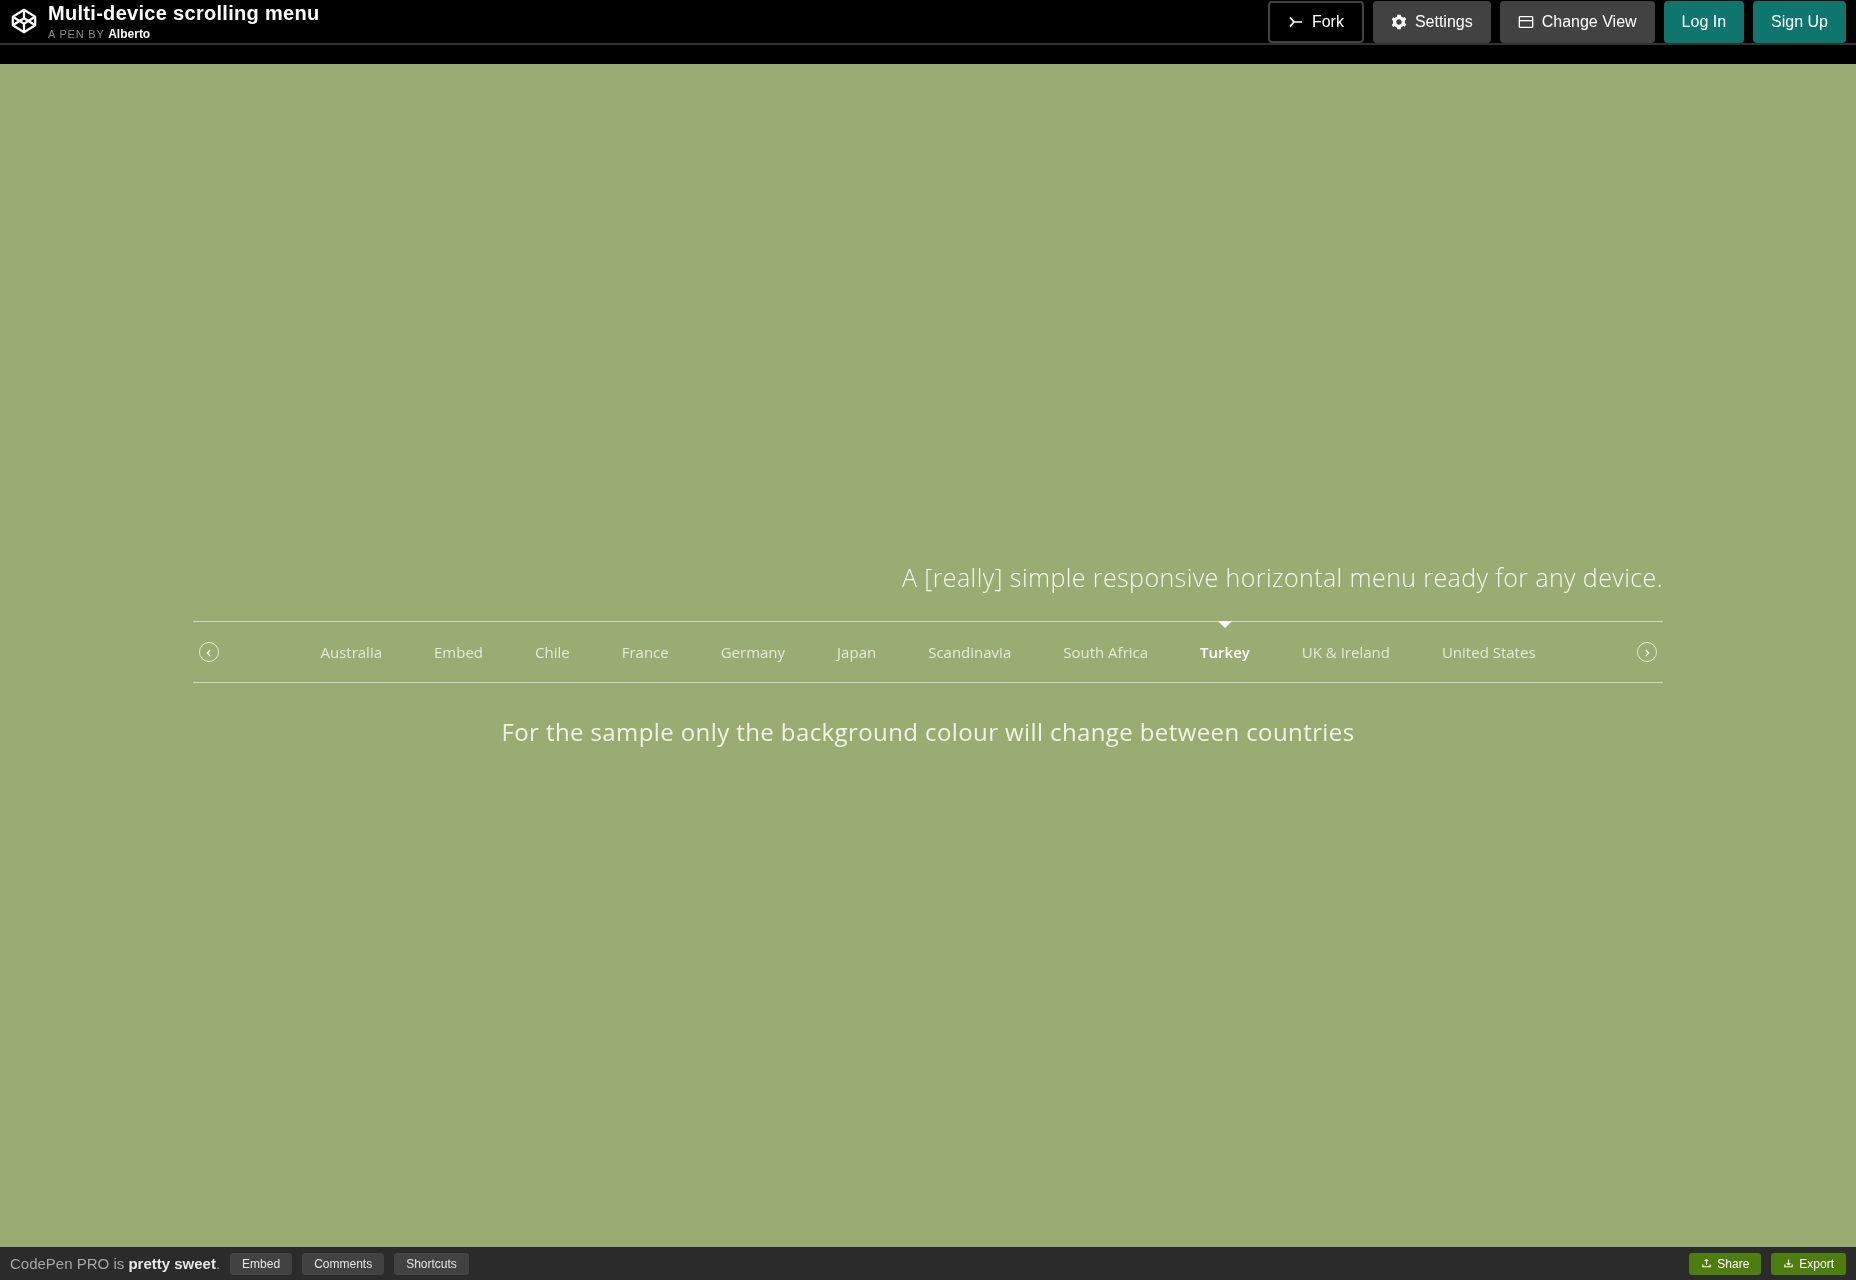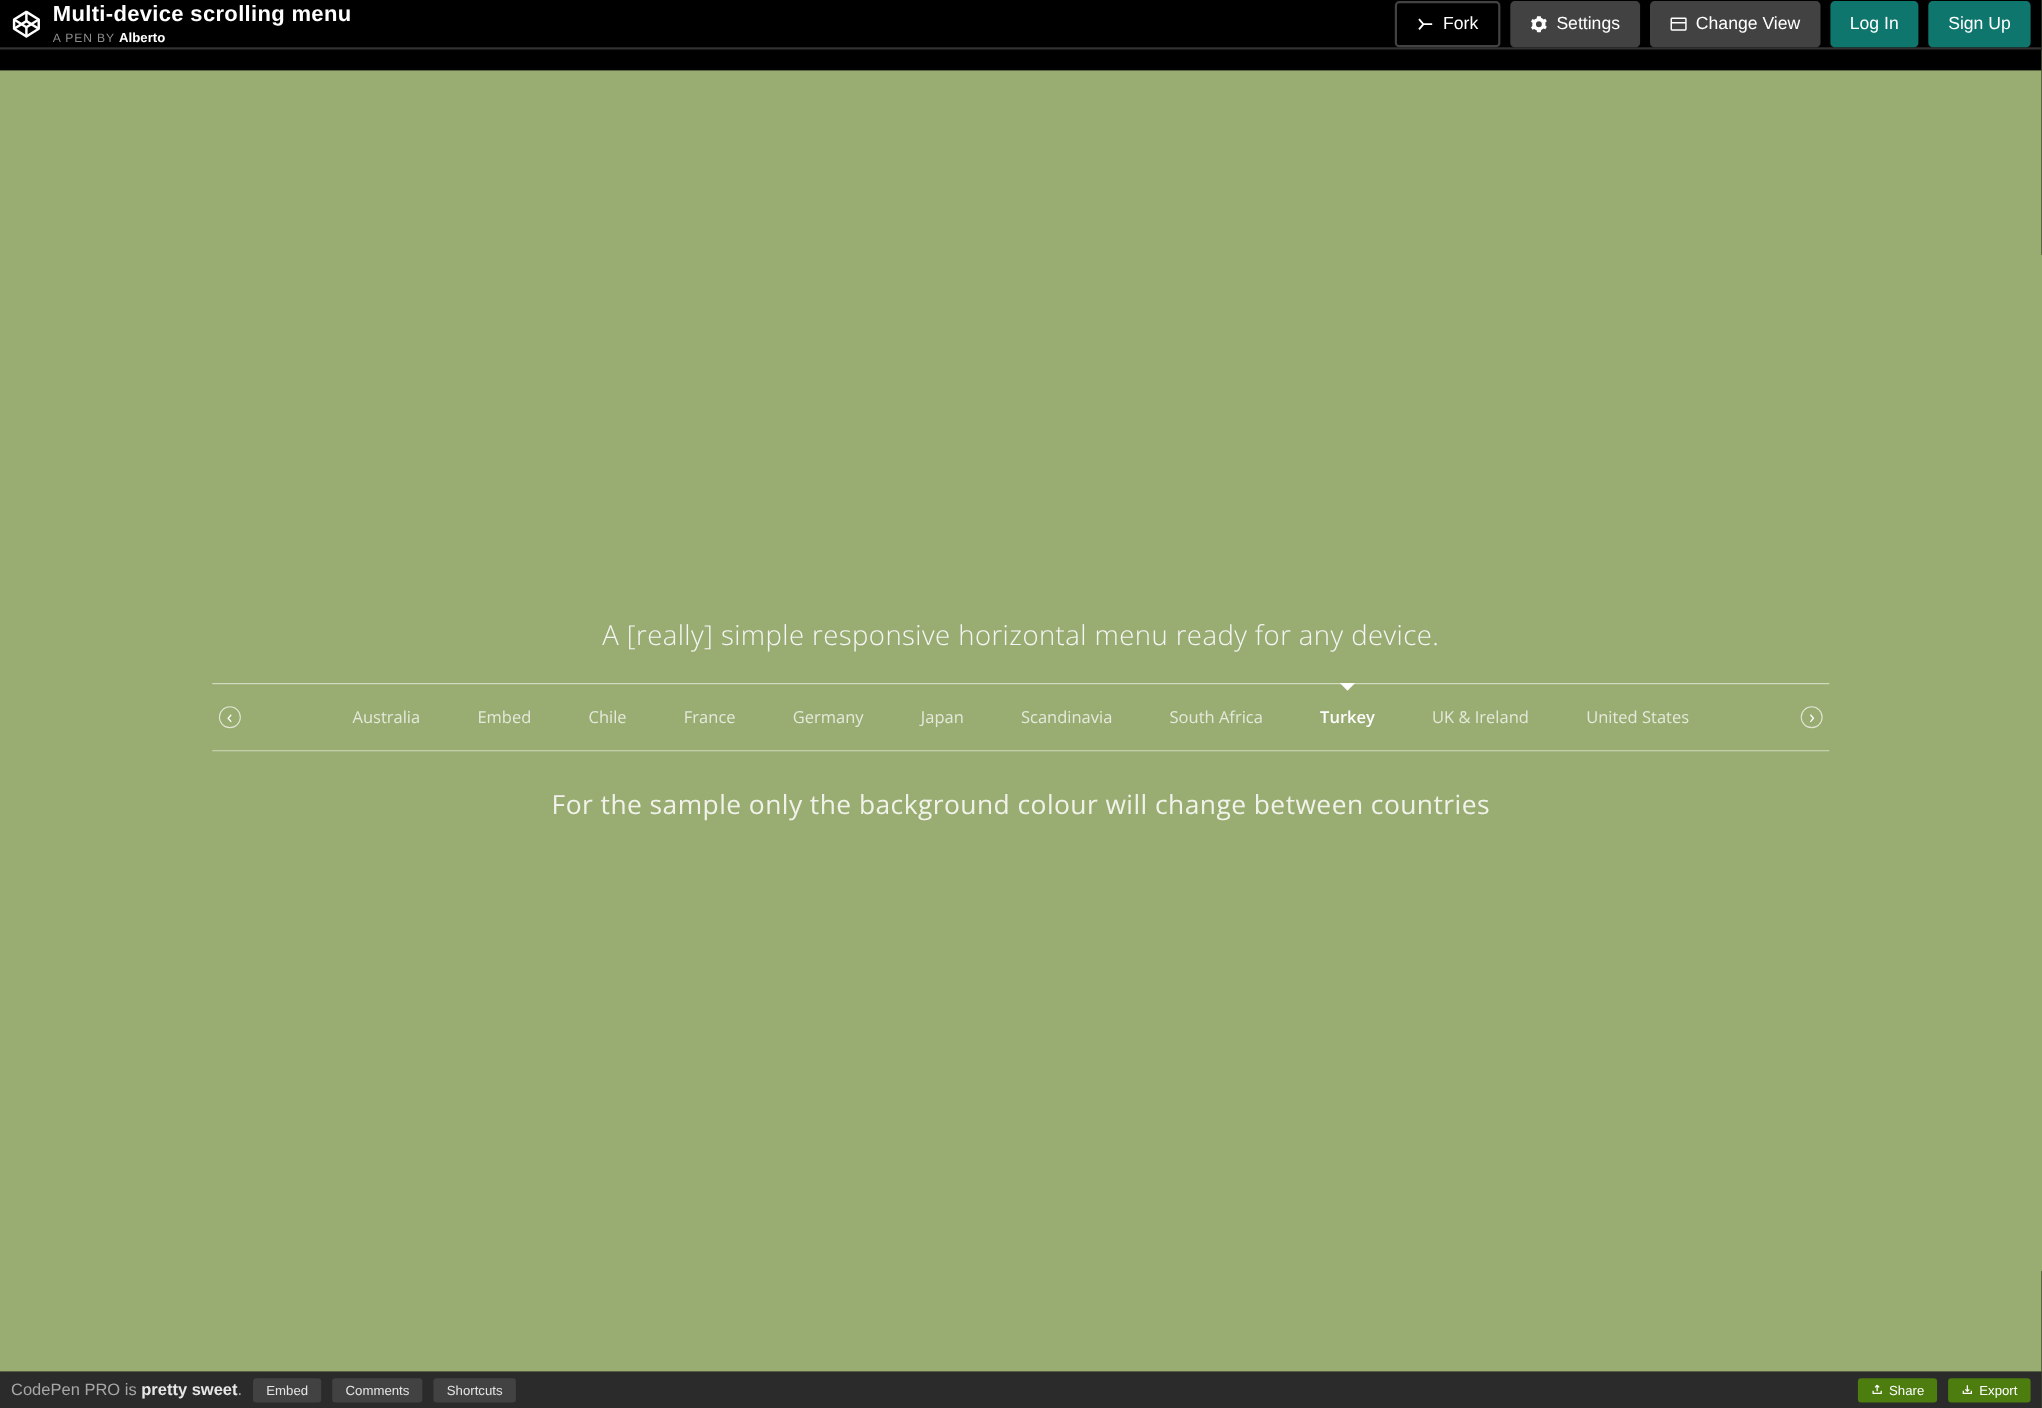--- a/index.html
+++ b/index.html
@@ -71,21 +71,21 @@
     bottom: 33px;
     background: #99ac71;
     color: #fff;
     font-family: "Segoe UI", "Open Sans", sans-serif;
   }
   .preview-inner {
     width: 1470px;
     margin: 0 auto;
   }
   .lead-text {
-    text-align: center;
+    text-align: right;
     font-size: 25px;
     font-weight: 300;
     color: #f5f5f5;
     letter-spacing: .4px;
     padding-top: 496px;
   }
   .menu-wrap {
     margin-top: 27px;
     border-top: 1px solid rgba(255,255,255,.55);
     border-bottom: 1px solid rgba(255,255,255,.55);

